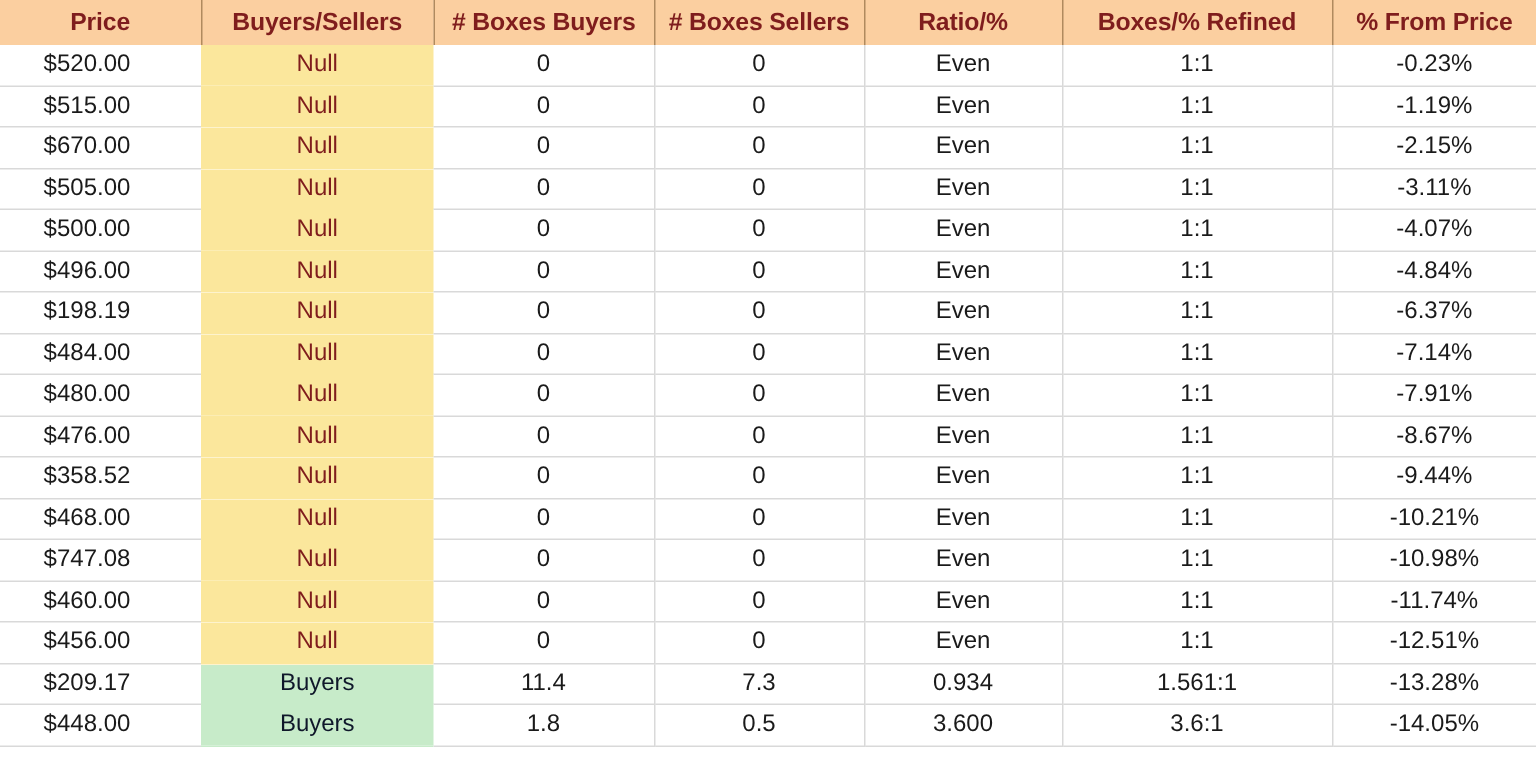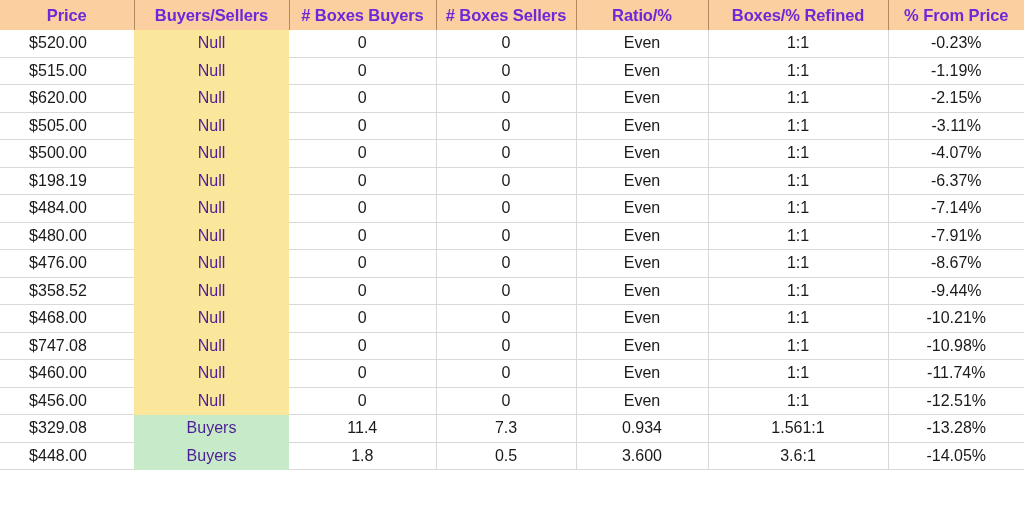--- a/index.html
+++ b/index.html
@@ -37,21 +37,21 @@
   col.c-bb       { width: 147px; }
   col.c-bsell    { width: 140px; }
   col.c-ratio    { width: 132px; }
   col.c-refined  { width: 180px; }
   col.c-pct      { width: 136px; }
 
   
   thead th {
     height: 30px;
     background: #fbcfa0;
-    color: #6d28d9;
+    color: #7f1d1d;
     font-size: 16.5px;
     font-weight: bold;
     text-align: center;
     vertical-align: middle;
     padding: 0 4px;
     border-right: 1px solid #b08a5e;
     white-space: nowrap;
     letter-spacing: -0.1px;
   }
   thead th:last-child { border-right: none; }
@@ -76,27 +76,27 @@
   tbody td.price {
     text-align: center;
     padding-right: 22px;
     border-right: none;
   }
 
   
   td.status { font-weight: normal; }
   td.status.null-cell {
     background: #fbe79c;
-    color: #4c1d95;
+    color: #7f1d1d;
     border-right: none;
     border-bottom-color: #fbe79c;
   }
   td.status.buyers-cell {
     background: #c7ebc9;
-    color: #4c1d95;
+    color: #0f172a;
     border-right: none;
     border-bottom-color: #c7ebc9;
   }
 </style>
 </head>
 <body>
 
 <div id="sheet">
   <table class="grid">
     <colgroup>
@@ -132,21 +132,21 @@
         <tr>
           <td class="price">$515.00</td>
           <td class="status null-cell">Null</td>
           <td>0</td>
           <td>0</td>
           <td>Even</td>
           <td>1:1</td>
           <td>-1.19%</td>
         </tr>
         <tr>
-          <td class="price">$620.00</td>
+          <td class="price">$670.00</td>
           <td class="status null-cell">Null</td>
           <td>0</td>
           <td>0</td>
           <td>Even</td>
           <td>1:1</td>
           <td>-2.15%</td>
         </tr>
         <tr>
           <td class="price">$505.00</td>
           <td class="status null-cell">Null</td>
@@ -159,20 +159,29 @@
         <tr>
           <td class="price">$500.00</td>
           <td class="status null-cell">Null</td>
           <td>0</td>
           <td>0</td>
           <td>Even</td>
           <td>1:1</td>
           <td>-4.07%</td>
         </tr>
         <tr>
+          <td class="price">$496.00</td>
+          <td class="status null-cell">Null</td>
+          <td>0</td>
+          <td>0</td>
+          <td>Even</td>
+          <td>1:1</td>
+          <td>-4.84%</td>
+        </tr>
+        <tr>
           <td class="price">$198.19</td>
           <td class="status null-cell">Null</td>
           <td>0</td>
           <td>0</td>
           <td>Even</td>
           <td>1:1</td>
           <td>-6.37%</td>
         </tr>
         <tr>
           <td class="price">$484.00</td>
@@ -240,21 +249,21 @@
         <tr>
           <td class="price">$456.00</td>
           <td class="status null-cell">Null</td>
           <td>0</td>
           <td>0</td>
           <td>Even</td>
           <td>1:1</td>
           <td>-12.51%</td>
         </tr>
         <tr>
-          <td class="price">$329.08</td>
+          <td class="price">$209.17</td>
           <td class="status buyers-cell">Buyers</td>
           <td>11.4</td>
           <td>7.3</td>
           <td>0.934</td>
           <td>1.561:1</td>
           <td>-13.28%</td>
         </tr>
         <tr>
           <td class="price">$448.00</td>
           <td class="status buyers-cell">Buyers</td>

